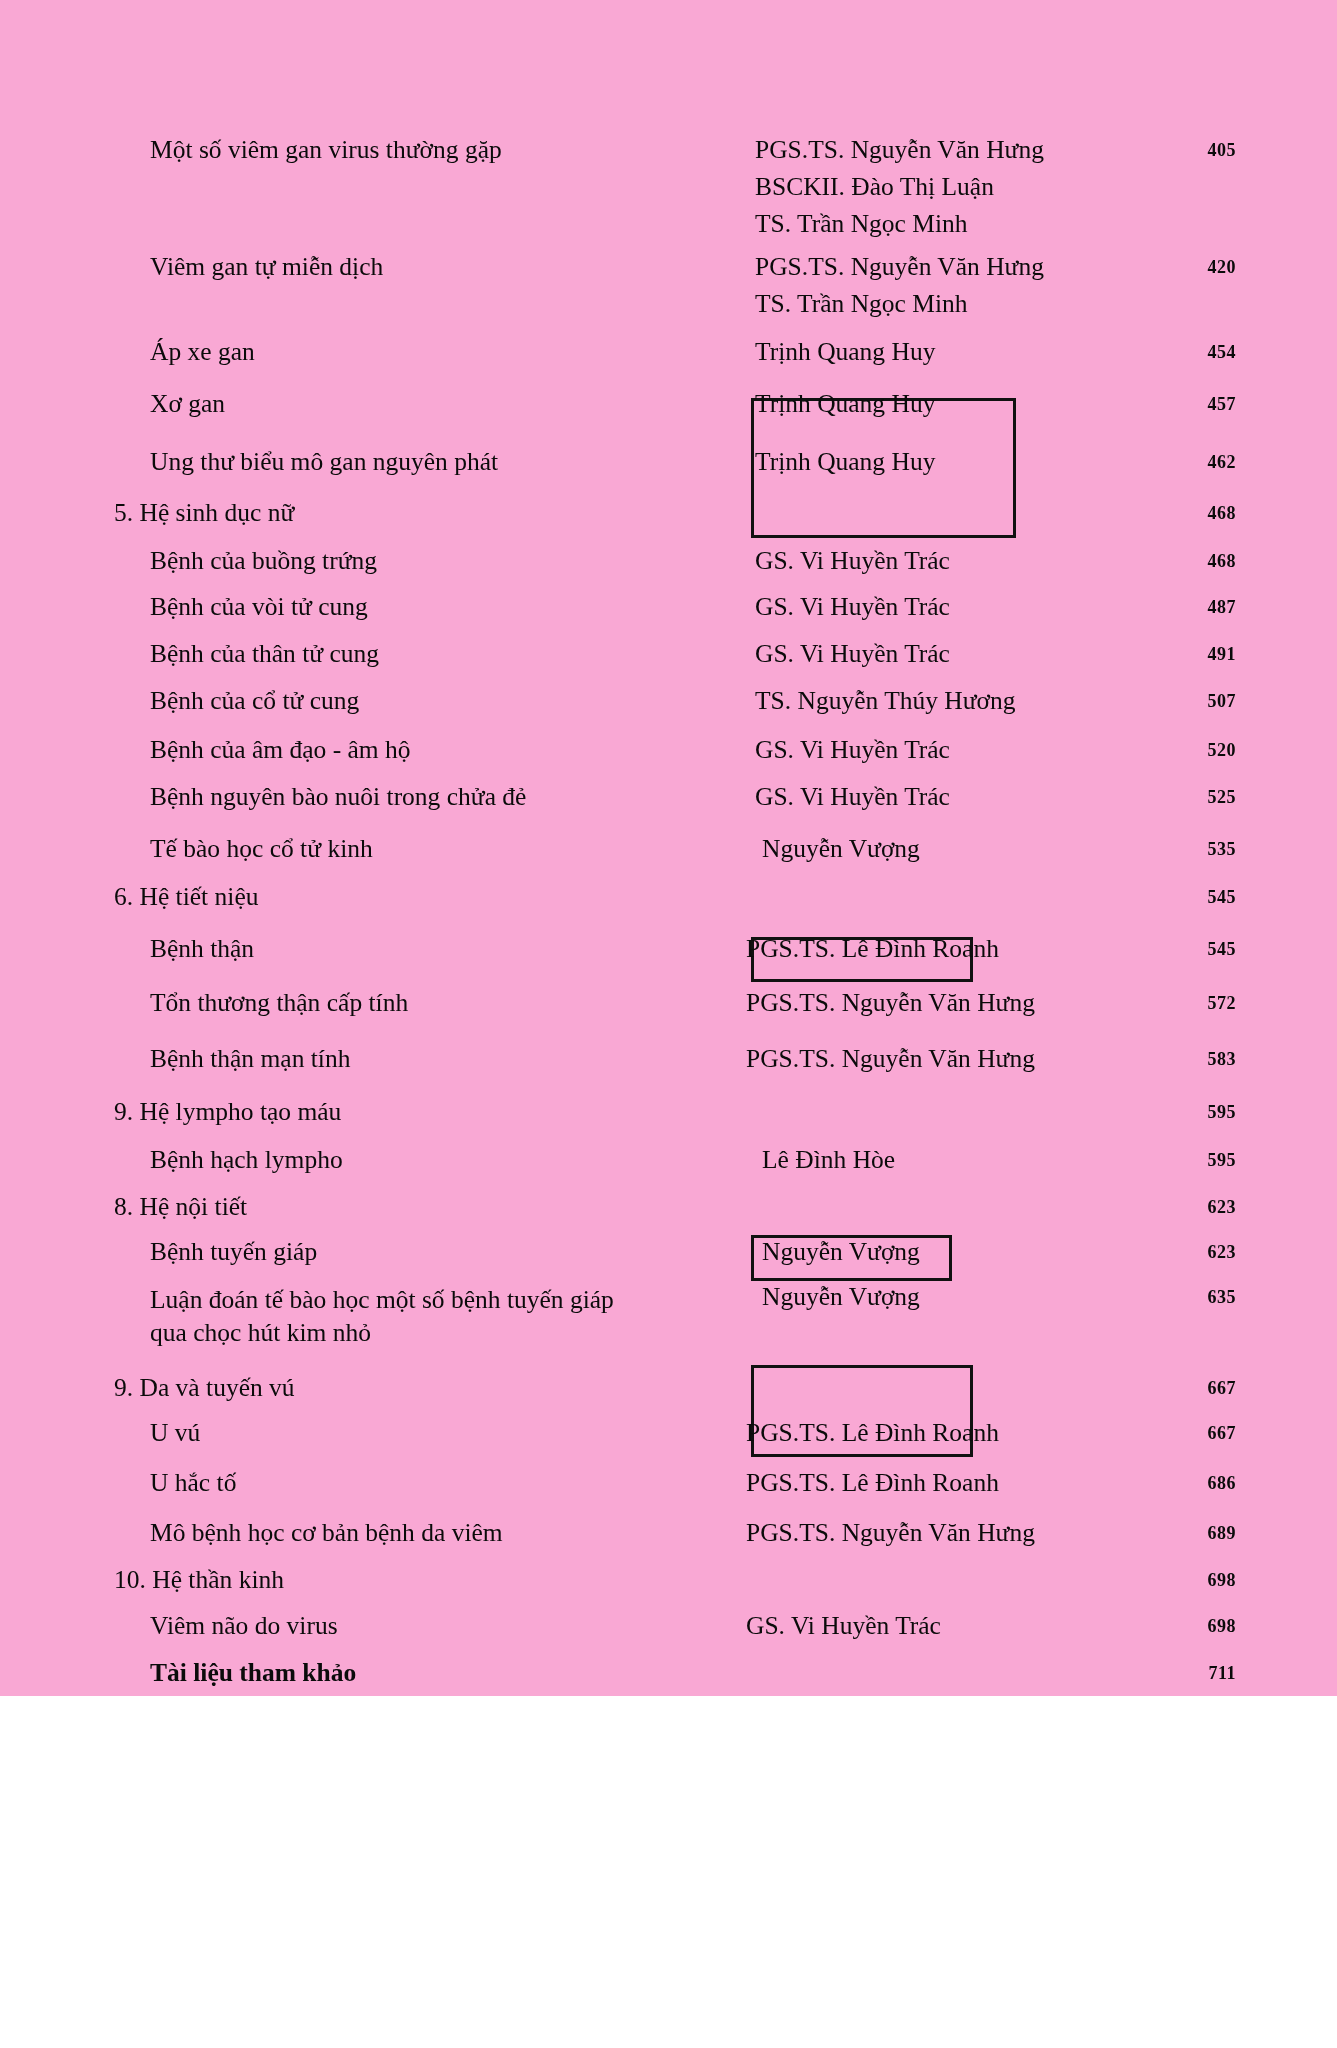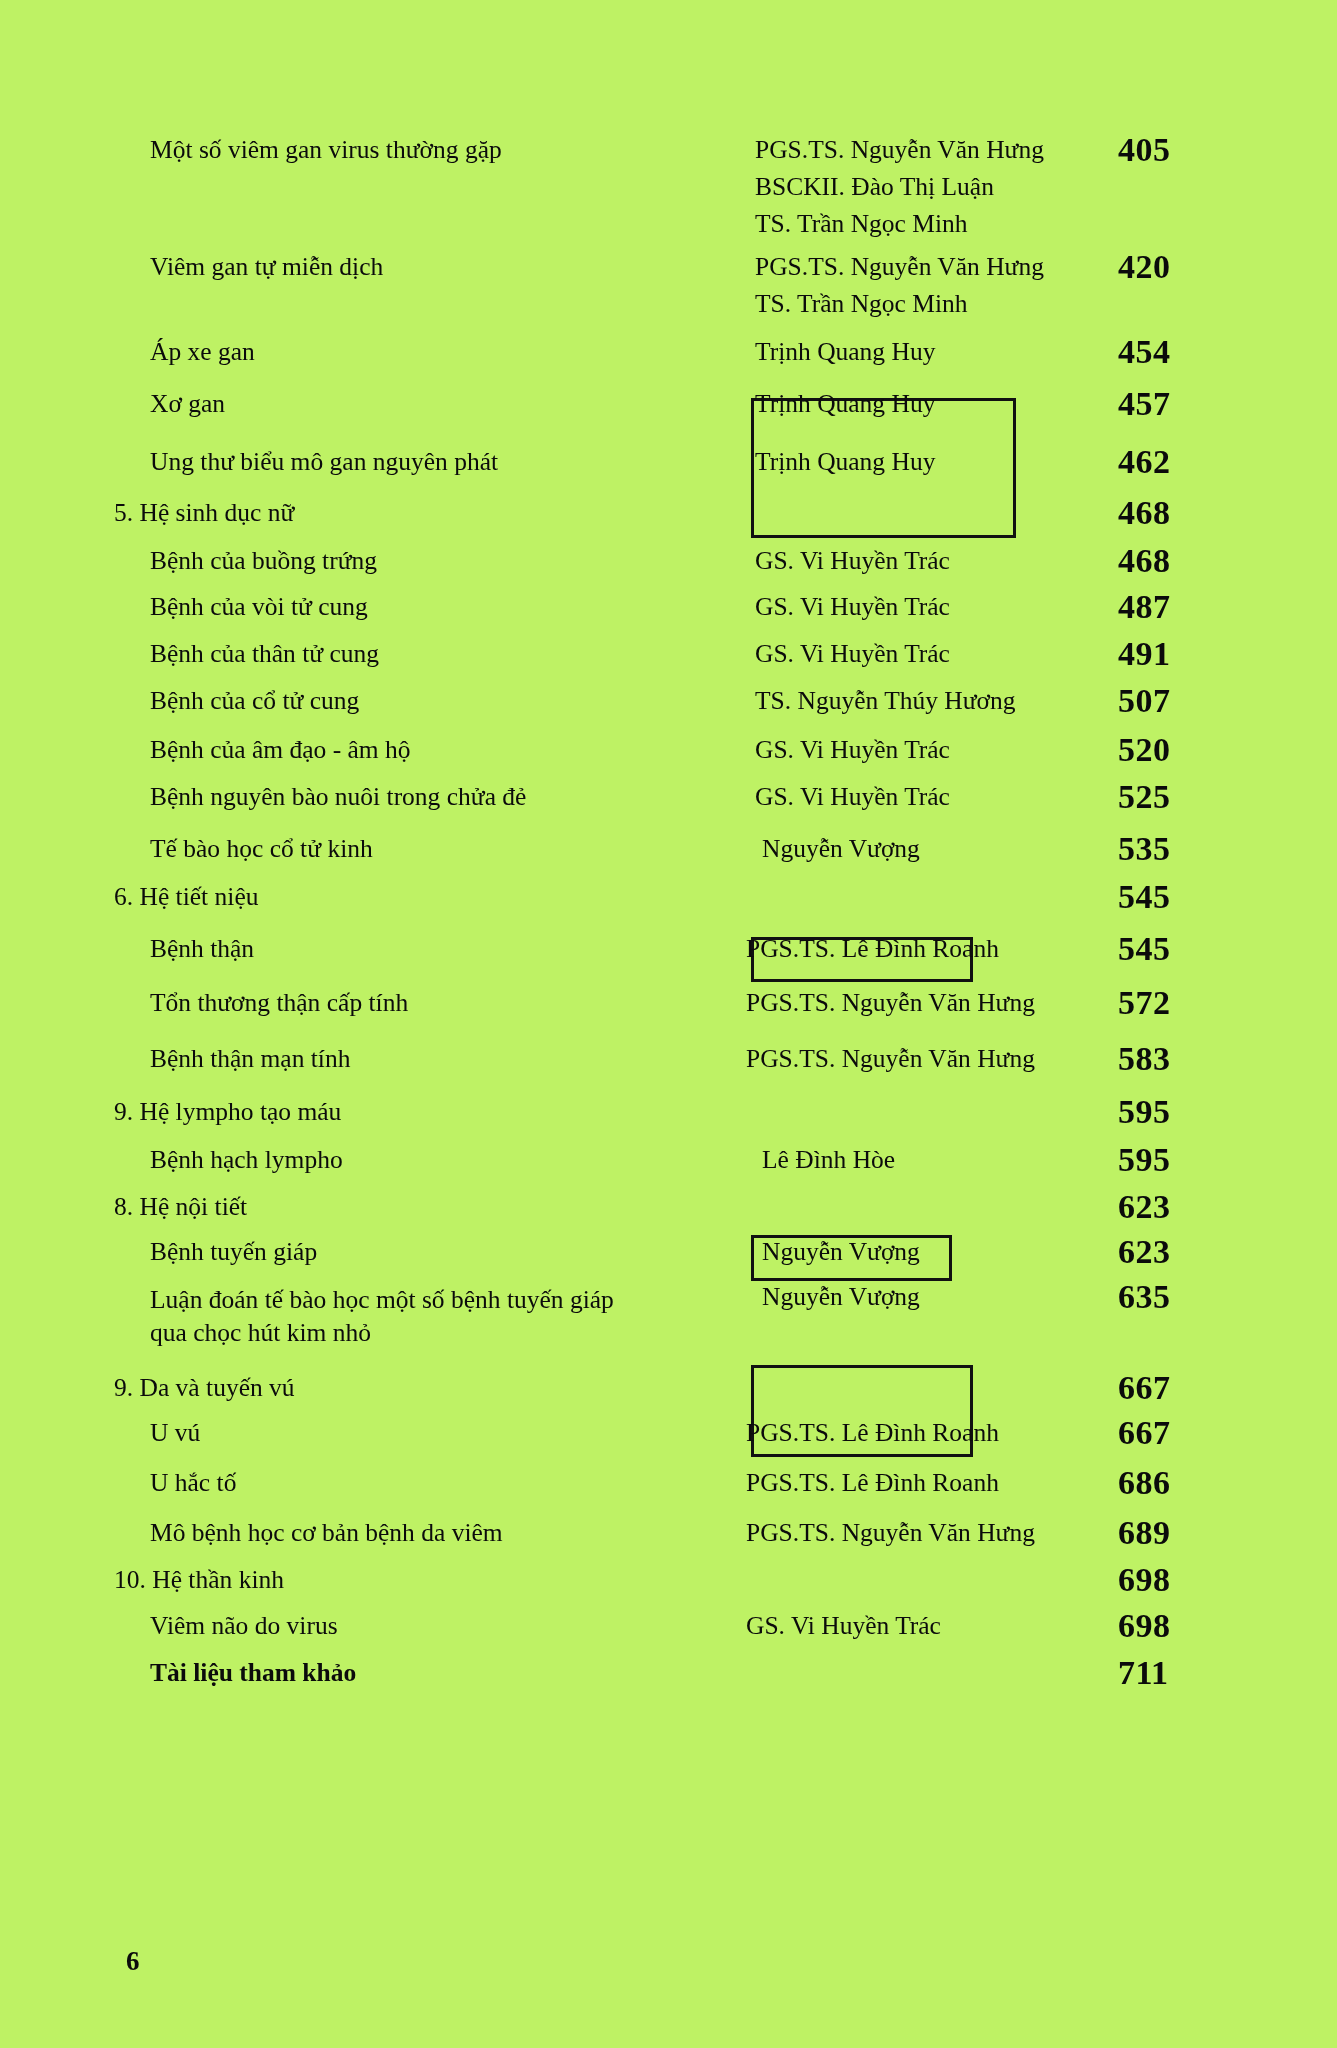--- a/index.html
+++ b/index.html
@@ -8,22 +8,22 @@
     padding: 0;
     background: #ffffff;
   }
   body {
     font-family: "Liberation Serif", "DejaVu Serif", serif;
     color: #0b0b0b;
   }
   #page {
     position: relative;
     width: 1337px;
-    height: 2048px;
-    background: #bef264;
+    height: 1696px;
+    background: #f9a8d4;
     overflow: hidden;
   }
   
   .toc {
     position: absolute;
     left: 0;
     top: 0;
     width: 1337px;
   }
   .row {
@@ -48,23 +48,23 @@
   .c-title.num {
     left: 114px;
   }
   .c-author {
     left: 755px;
     transform: translateY(-50%);
   }
   .c-page {
     left: 1118px;
     width: 118px;
-    text-align: left;
+    text-align: right;
     font-weight: bold;
-    font-size: 34px;
+    font-size: 18px;
     transform: translateY(-50%);
     letter-spacing: 0.5px;
   }
   .c-title.wrap {
     white-space: normal;
     width: 470px;
     line-height: 1.28;
     transform: translateY(-0.5em);
   }
   .italic-bold {

